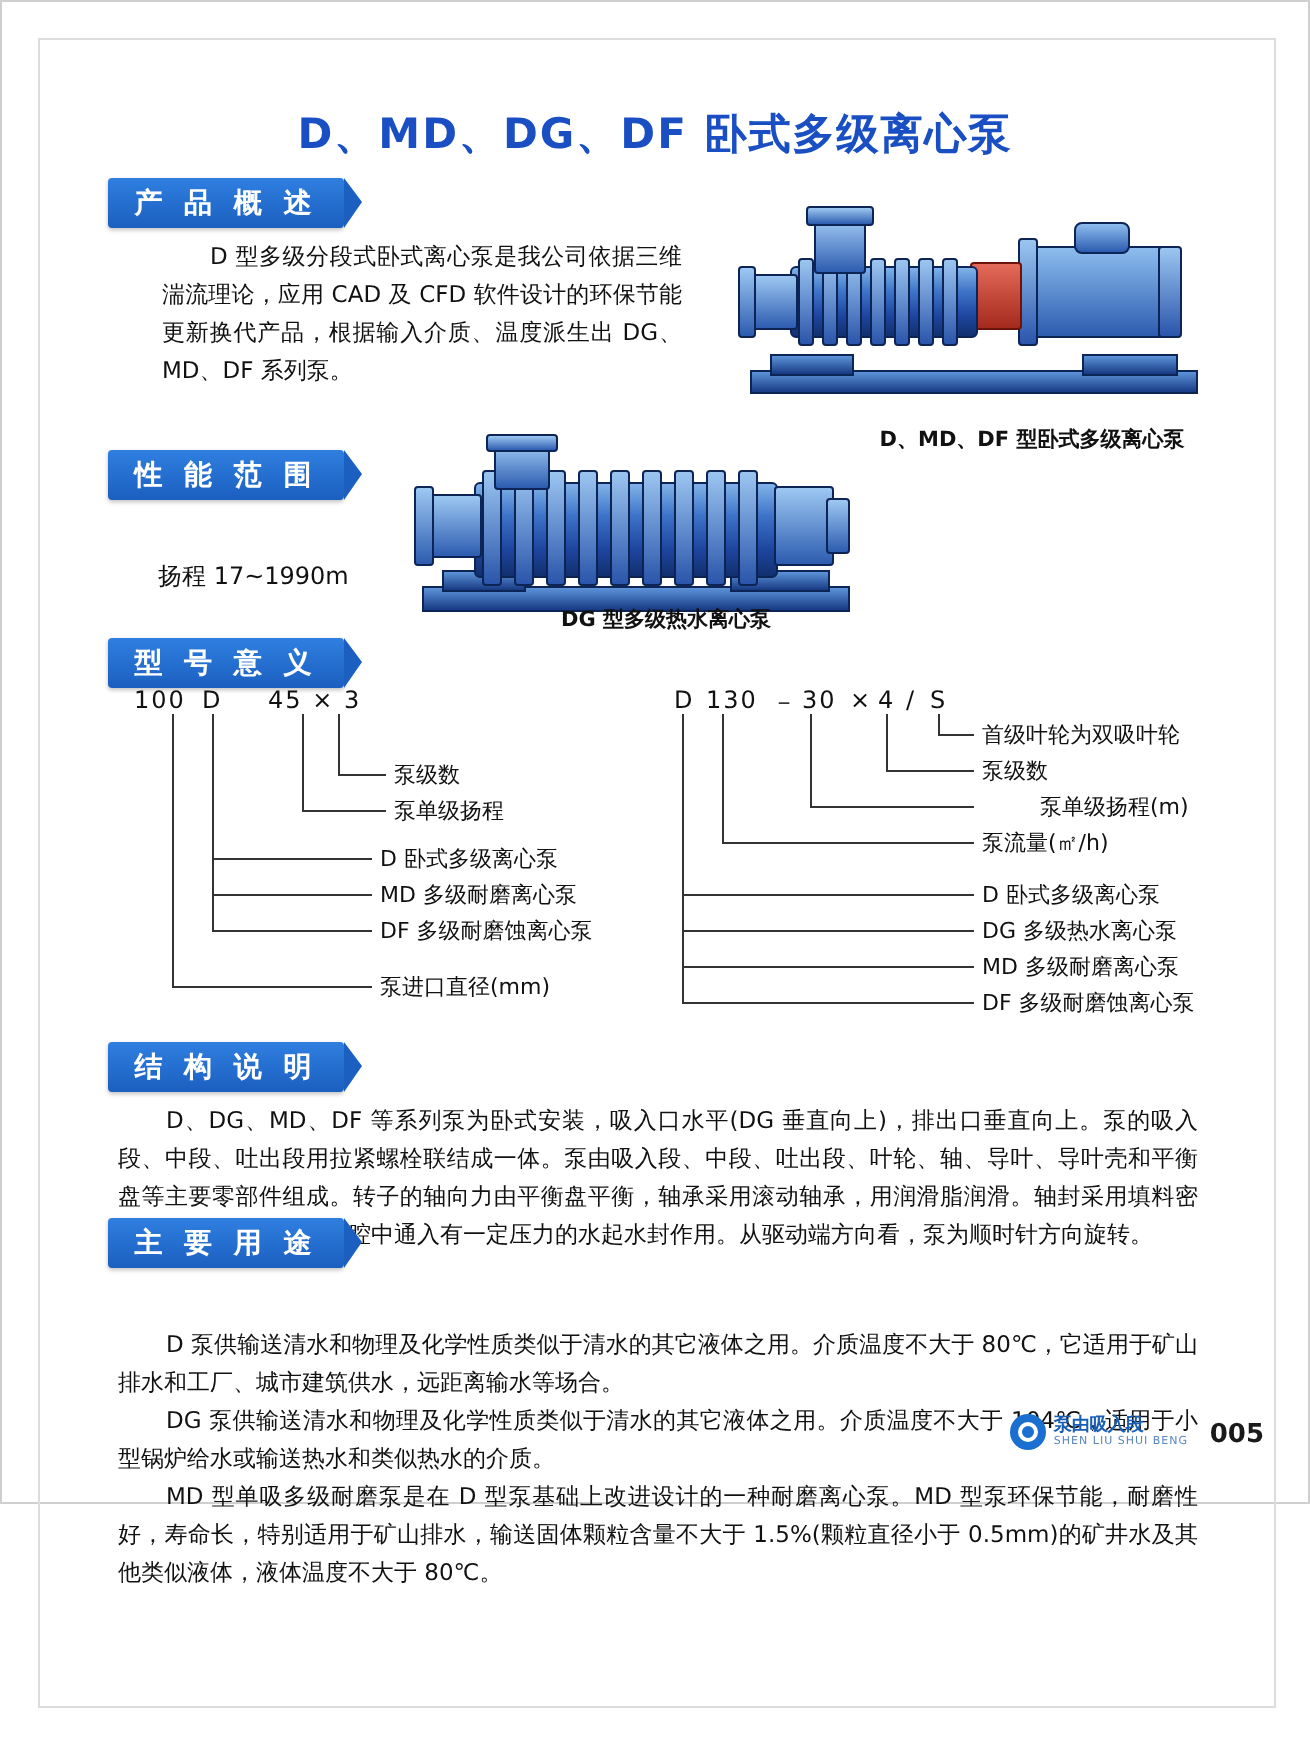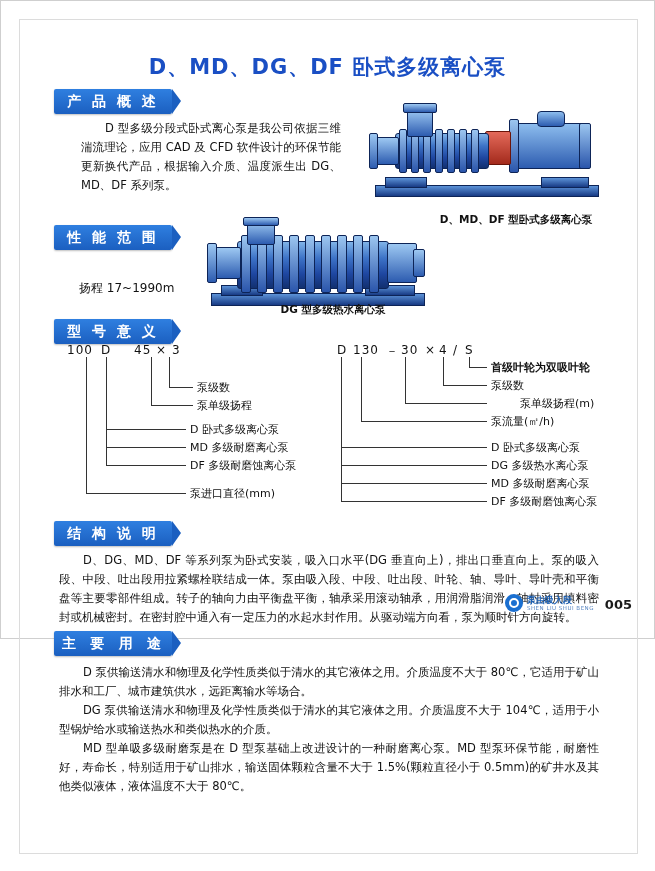--- a/index.html
+++ b/index.html
@@ -12,21 +12,21 @@
     height: 871px;
     font-family: "DejaVu Sans", "Liberation Sans", sans-serif;
     color: #111;
     position: relative;
     overflow: hidden;
   }
   .page {
     position: absolute;
     left: 0; top: 0;
     width: 655px;
-    height: 639px;
+    height: 752px;
     border: 1px solid #cfcfcf;
     box-sizing: border-box;
     background: #fff;
   }
   .inner-frame {
     position: absolute;
     left: 18px; top: 18px;
     width: 619px; height: 835px;
     border: 1px solid #dcdcdc;
     box-sizing: border-box;
@@ -308,34 +308,34 @@
   <div class="hline" style="left:360px; top:420px; width:126px;"></div>
   <div class="vline" style="left:340px; top:356px; height:90px;"></div>
   <div class="hline" style="left:340px; top:446px; width:146px;"></div>
   <div class="vline" style="left:340px; top:446px; height:18px;"></div>
   <div class="hline" style="left:340px; top:464px; width:146px;"></div>
   <div class="vline" style="left:340px; top:464px; height:18px;"></div>
   <div class="hline" style="left:340px; top:482px; width:146px;"></div>
   <div class="vline" style="left:340px; top:482px; height:18px;"></div>
   <div class="hline" style="left:340px; top:500px; width:146px;"></div>
 
-  <div class="leg" style="left:490px; top:359px;font-weight:bold;">首级叶轮为双吸叶轮</div>
+  <div class="leg" style="left:490px; top:359px;">首级叶轮为双吸叶轮</div>
   <div class="leg" style="left:490px; top:377px;">泵级数</div>
   <div class="leg" style="left:490px; top:395px;margin-left:29px;">泵单级扬程(m)</div>
   <div class="leg" style="left:490px; top:413px;">泵流量(㎡/h)</div>
   <div class="leg" style="left:490px; top:439px;">D 卧式多级离心泵</div>
   <div class="leg" style="left:490px; top:457px;">DG 多级热水离心泵</div>
   <div class="leg" style="left:490px; top:475px;">MD 多级耐磨离心泵</div>
   <div class="leg" style="left:490px; top:493px;">DF 多级耐磨蚀离心泵</div>
 
   <div class="sec-head" style="left:53px; top:520px; width:118px;">结 构 说 明</div>
 
   <div class="para indent" style="left:58px; top:550px; width:540px;">D、DG、MD、DF 等系列泵为卧式安装，吸入口水平(DG 垂直向上)，排出口垂直向上。泵的吸入段、中段、吐出段用拉紧螺栓联结成一体。泵由吸入段、中段、吐出段、叶轮、轴、导叶、导叶壳和平衡盘等主要零部件组成。转子的轴向力由平衡盘平衡，轴承采用滚动轴承，用润滑脂润滑。轴封采用填料密封或机械密封。在密封腔中通入有一定压力的水起水封作用。从驱动端方向看，泵为顺时针方向旋转。</div>
 
-  <div class="sec-head" style="left:53px; top:630px; width:118px;font-family:Liberation Mono, monospace;">主 要 用 途</div>
+  <div class="sec-head" style="left:53px; top:608px; width:118px;">主 要 用 途</div>
 
   <div class="para indent" style="left:58px; top:662px; width:540px;">D 泵供输送清水和物理及化学性质类似于清水的其它液体之用。介质温度不大于 80℃，它适用于矿山排水和工厂、城市建筑供水，远距离输水等场合。</div>
   <div class="para indent" style="left:58px; top:700px; width:540px;">DG 泵供输送清水和物理及化学性质类似于清水的其它液体之用。介质温度不大于 104℃，适用于小型锅炉给水或输送热水和类似热水的介质。</div>
   <div class="para indent" style="left:58px; top:738px; width:540px;">MD 型单吸多级耐磨泵是在 D 型泵基础上改进设计的一种耐磨离心泵。MD 型泵环保节能，耐磨性好，寿命长，特别适用于矿山排水，输送固体颗粒含量不大于 1.5%(颗粒直径小于 0.5mm)的矿井水及其他类似液体，液体温度不大于 80℃。</div>
 
   <div class="footer-logo">
     <div class="logo-circle"></div>
     <div>
       <div class="logo-text">泵由吸入段</div>
       <div class="logo-sub">SHEN LIU  SHUI BENG</div>

